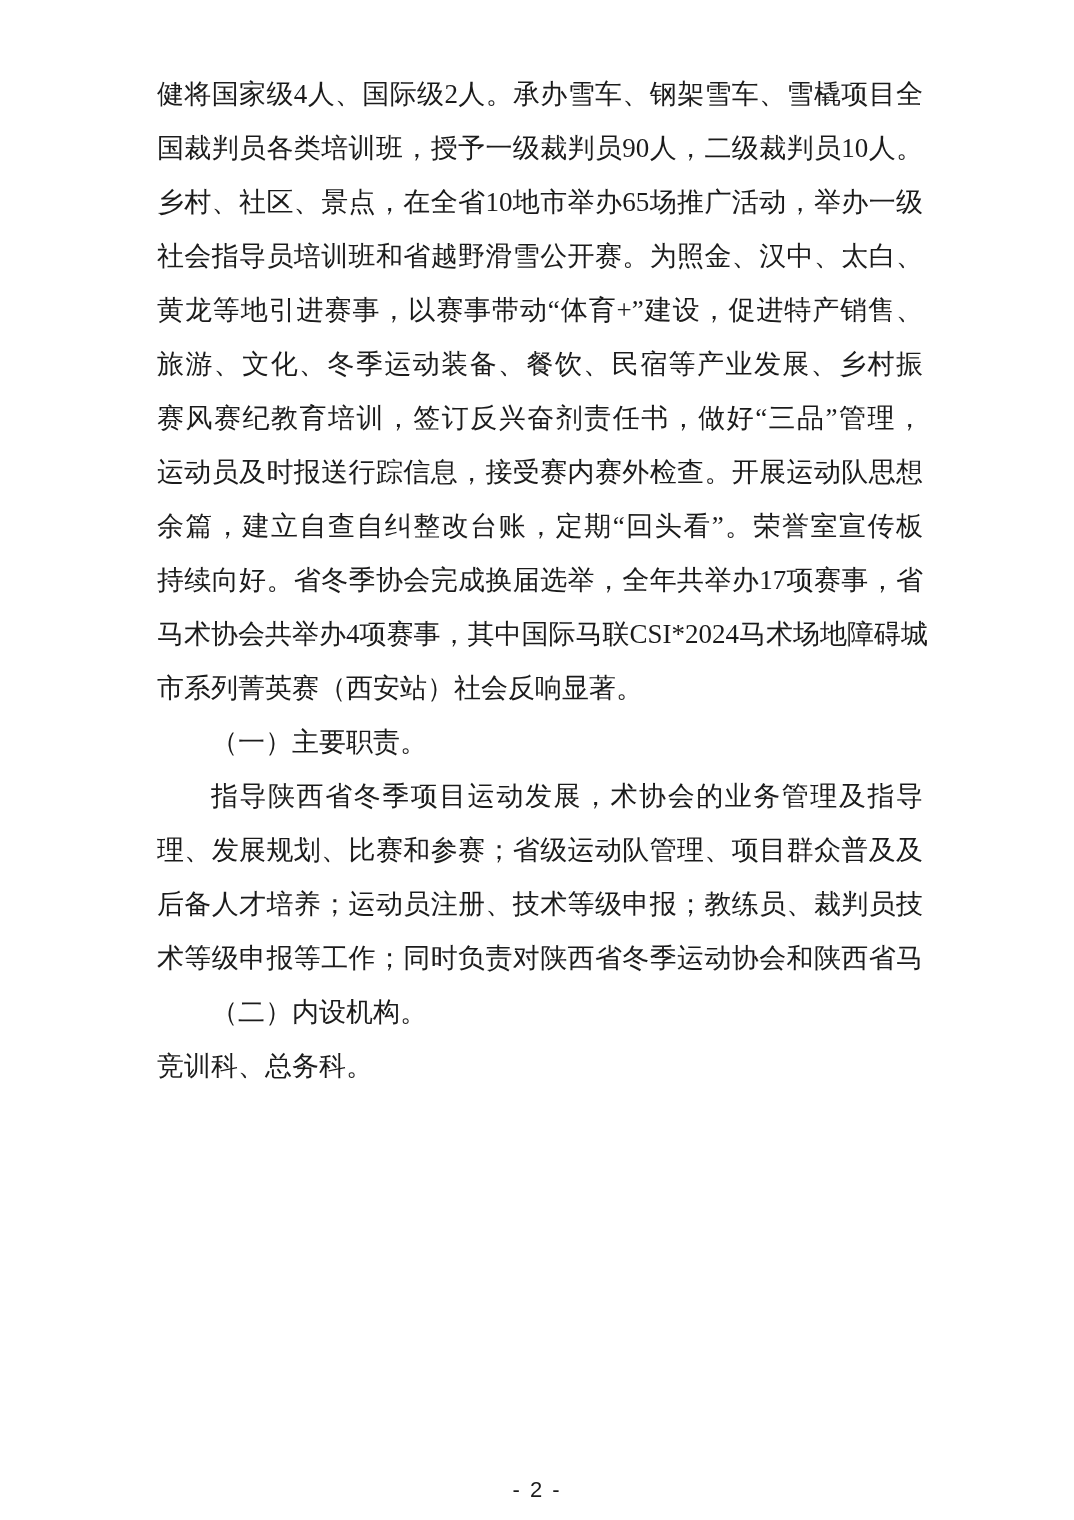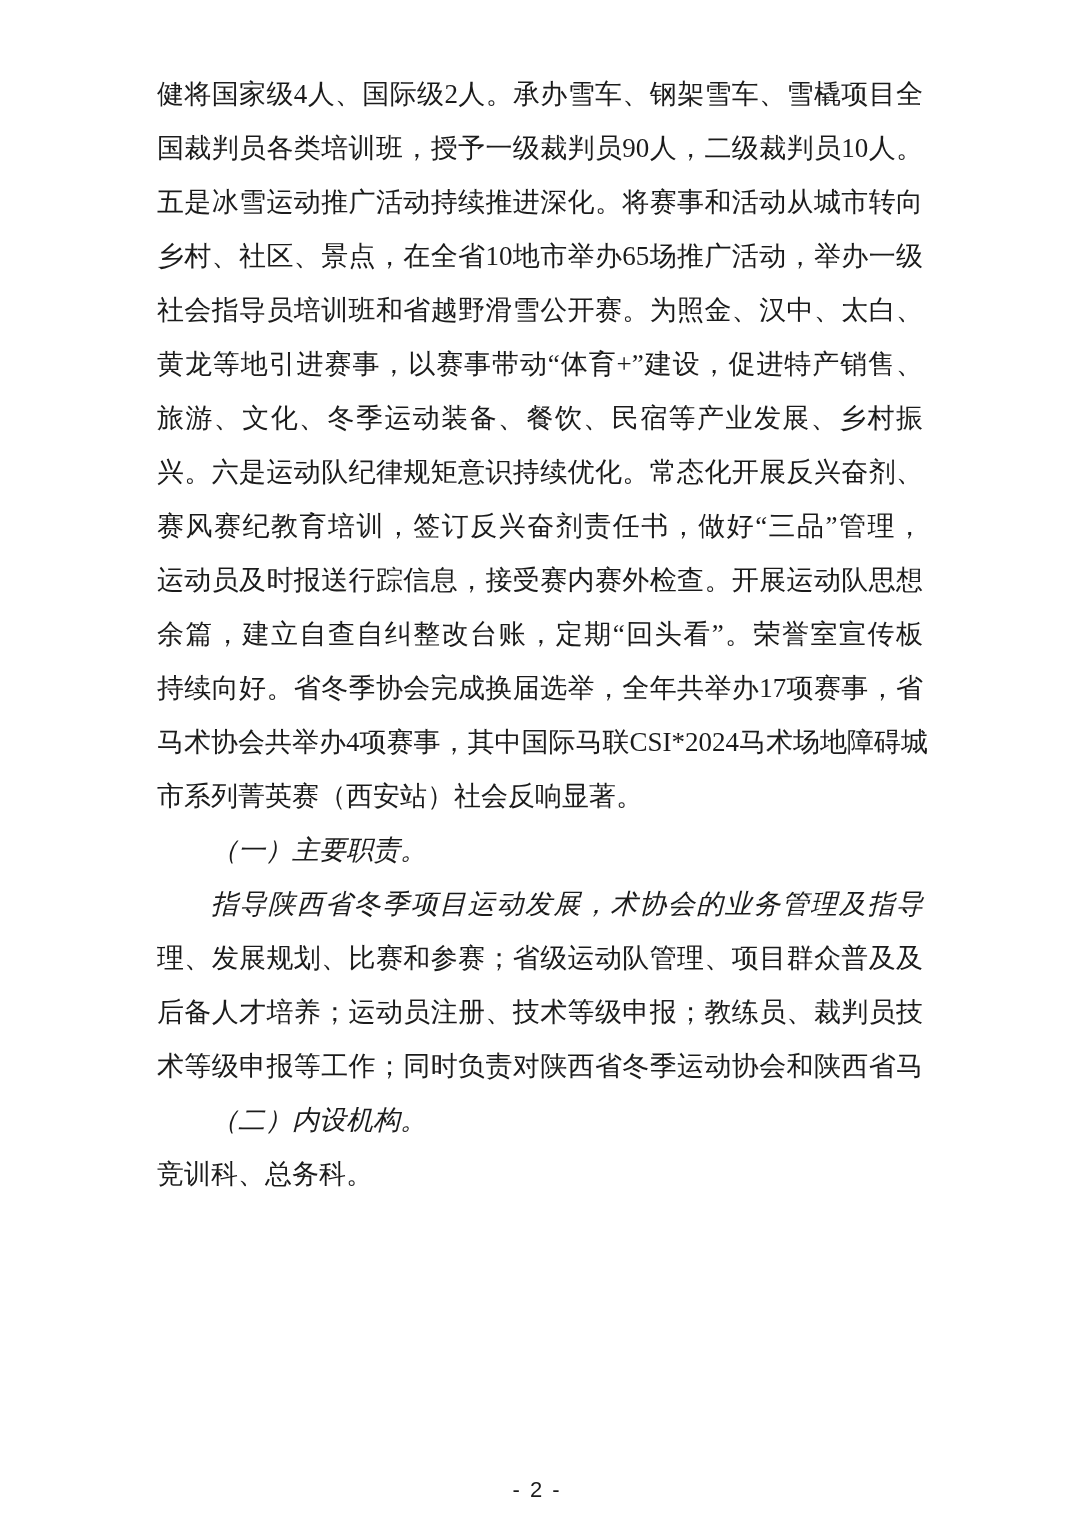--- a/index.html
+++ b/index.html
@@ -27,21 +27,20 @@
     line-height: 54px;
     font-size: 27px;
     white-space: nowrap;
     text-align: justify;
     text-align-last: justify;
     text-justify: inter-ideograph;
     overflow: visible;
   }
   .line.indent {
     padding-left: 54px;
-    font-style: italic;
   }
   .line.para-end {
     text-align: right;
     text-align-last: left;
   }
   .page-number {
     position: absolute;
     left: 0;
     top: 1477px;
     width: 100%;
@@ -52,26 +51,24 @@
     font-family: "Liberation Sans", "DejaVu Sans", sans-serif;
   }
 </style>
 </head>
 <body>
 
 <div class="page">
   <div class="text-body">
       <div class="line">健将国家级4人、国际级2人。承办雪车、钢架雪车、雪橇项目全</div>
       <div class="line">国裁判员各类培训班，授予一级裁判员90人，二级裁判员10人。</div>
-      <div class="line">五是冰雪运动推广活动持续推进深化。将赛事和活动从城市转向</div>
       <div class="line">乡村、社区、景点，在全省10地市举办65场推广活动，举办一级</div>
       <div class="line">社会指导员培训班和省越野滑雪公开赛。为照金、汉中、太白、</div>
       <div class="line">黄龙等地引进赛事，以赛事带动“体育+”建设，促进特产销售、</div>
       <div class="line">旅游、文化、冬季运动装备、餐饮、民宿等产业发展、乡村振</div>
-      <div class="line">兴。六是运动队纪律规矩意识持续优化。常态化开展反兴奋剂、</div>
       <div class="line">赛风赛纪教育培训，签订反兴奋剂责任书，做好“三品”管理，</div>
       <div class="line">运动员及时报送行踪信息，接受赛内赛外检查。开展运动队思想</div>
       <div class="line">余篇，建立自查自纠整改台账，定期“回头看”。荣誉室宣传板</div>
       <div class="line">持续向好。省冬季协会完成换届选举，全年共举办17项赛事，省</div>
       <div class="line">马术协会共举办4项赛事，其中国际马联CSI*2024马术场地障碍城</div>
       <div class="line para-end">市系列菁英赛（西安站）社会反响显著。</div>
       <div class="line indent para-end">（一）主要职责。</div>
       <div class="line indent">指导陕西省冬季项目运动发展，术协会的业务管理及指导</div>
       <div class="line">理、发展规划、比赛和参赛；省级运动队管理、项目群众普及及</div>
       <div class="line">后备人才培养；运动员注册、技术等级申报；教练员、裁判员技</div>

